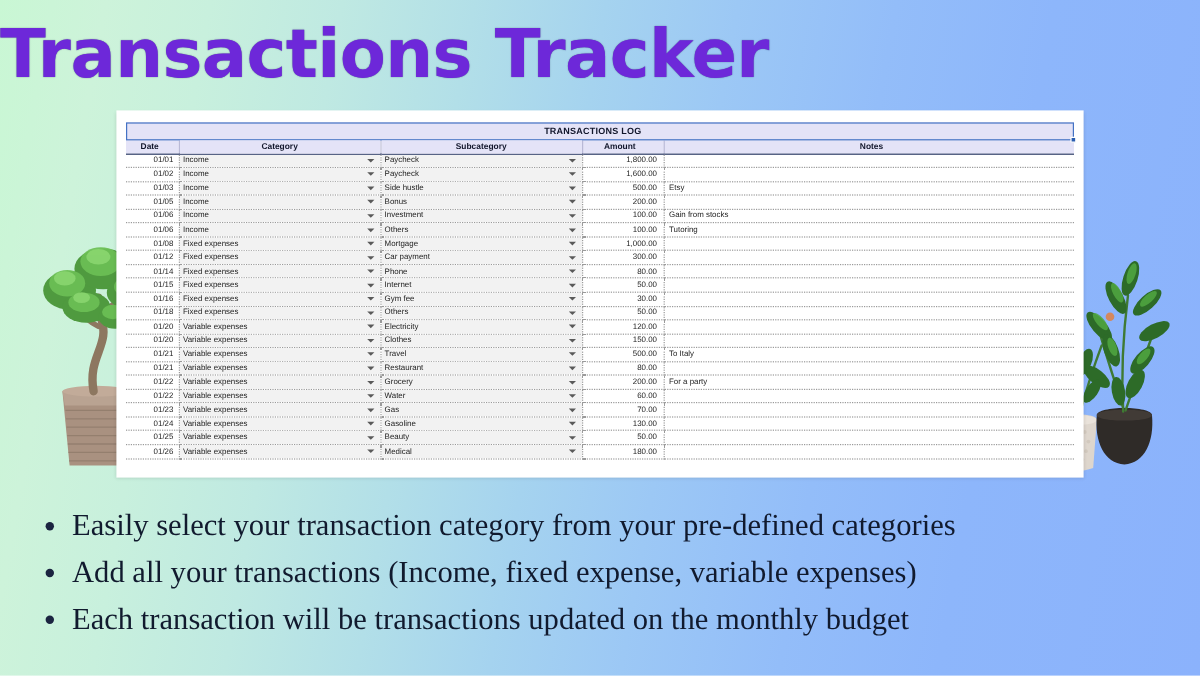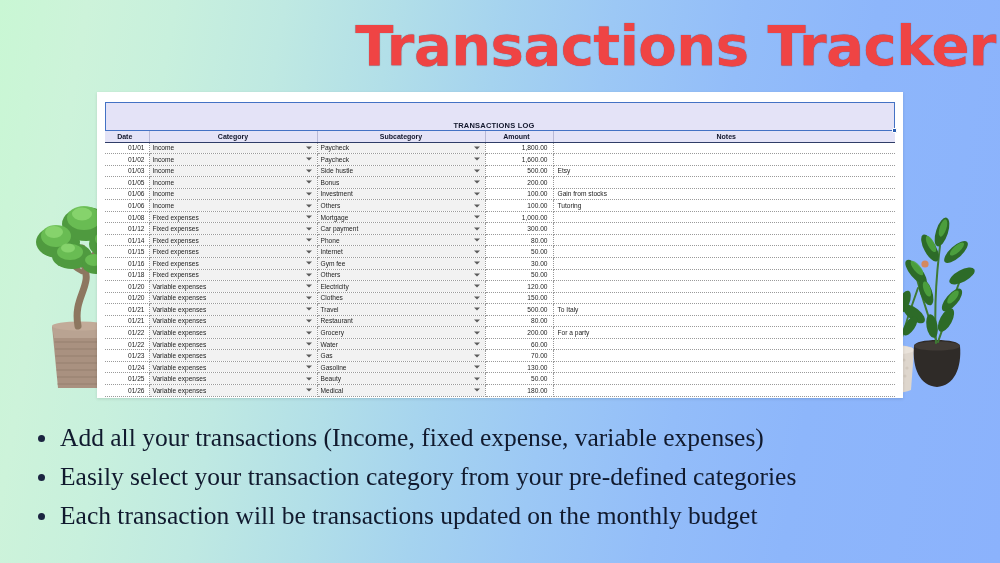--- a/index.html
+++ b/index.html
@@ -25,26 +25,26 @@
         #8bb2fc 100%);
     position: relative;
   }
 
   
   .title {
     position: absolute;
     top: 4px;
     left: 0;
     width: 996px;
-    text-align: right;
+    text-align: left;
     font-family: "DejaVu Sans", sans-serif;
     font-weight: bold;
     font-size: 56px;
     letter-spacing: -0.5px;
-    color: #ef4444;
+    color: #6d28d9;
     line-height: 84px;
     text-shadow: 0 0 1px rgba(13,32,66,0.6);
   }
 
   
   .plant { position: absolute; pointer-events: none; }
 
   .plant-left  { left: 28px;  top: 176px; width: 104px; height: 216px; }
   .plant-right { right: 10px; top: 168px; width: 110px; height: 228px; }
 
@@ -62,26 +62,26 @@
   .sheet-inner {
     position: absolute;
     left: 8px;
     top: 10px;
     width: 790px;
     height: 288px;
   }
 
   
   .log-title-row {
-    height: 29px;
+    height: 15px;
     background: #e4e3f7;
     border: 1px solid #4472c4;
     position: relative;
     display: flex;
-    align-items: flex-end;
+    align-items: center;
     justify-content: center;
   }
   .log-title-text {
     font-size: 7.5px;
     font-weight: bold;
     color: #11162b;
     letter-spacing: 0.2px;
     transform: translateX(-6px);
   }
   .sel-handle {
@@ -461,16 +461,16 @@
             <td class="col-amt">180.00</td>
             <td class="col-notes"></td>
           </tr>
         </tbody>
     </table>
 
   </div>
 </div>
 
 <ul class="bullets" id="bullet-list">
+    <li>Easily select your transaction category from your pre-defined categories</li>
     <li>Add all your transactions (Income, fixed expense, variable expenses)</li>
-    <li>Easily select your transaction category from your pre-defined categories</li>
     <li>Each transaction will be transactions updated on the monthly budget</li>
   </ul>
 
 </body></html>

